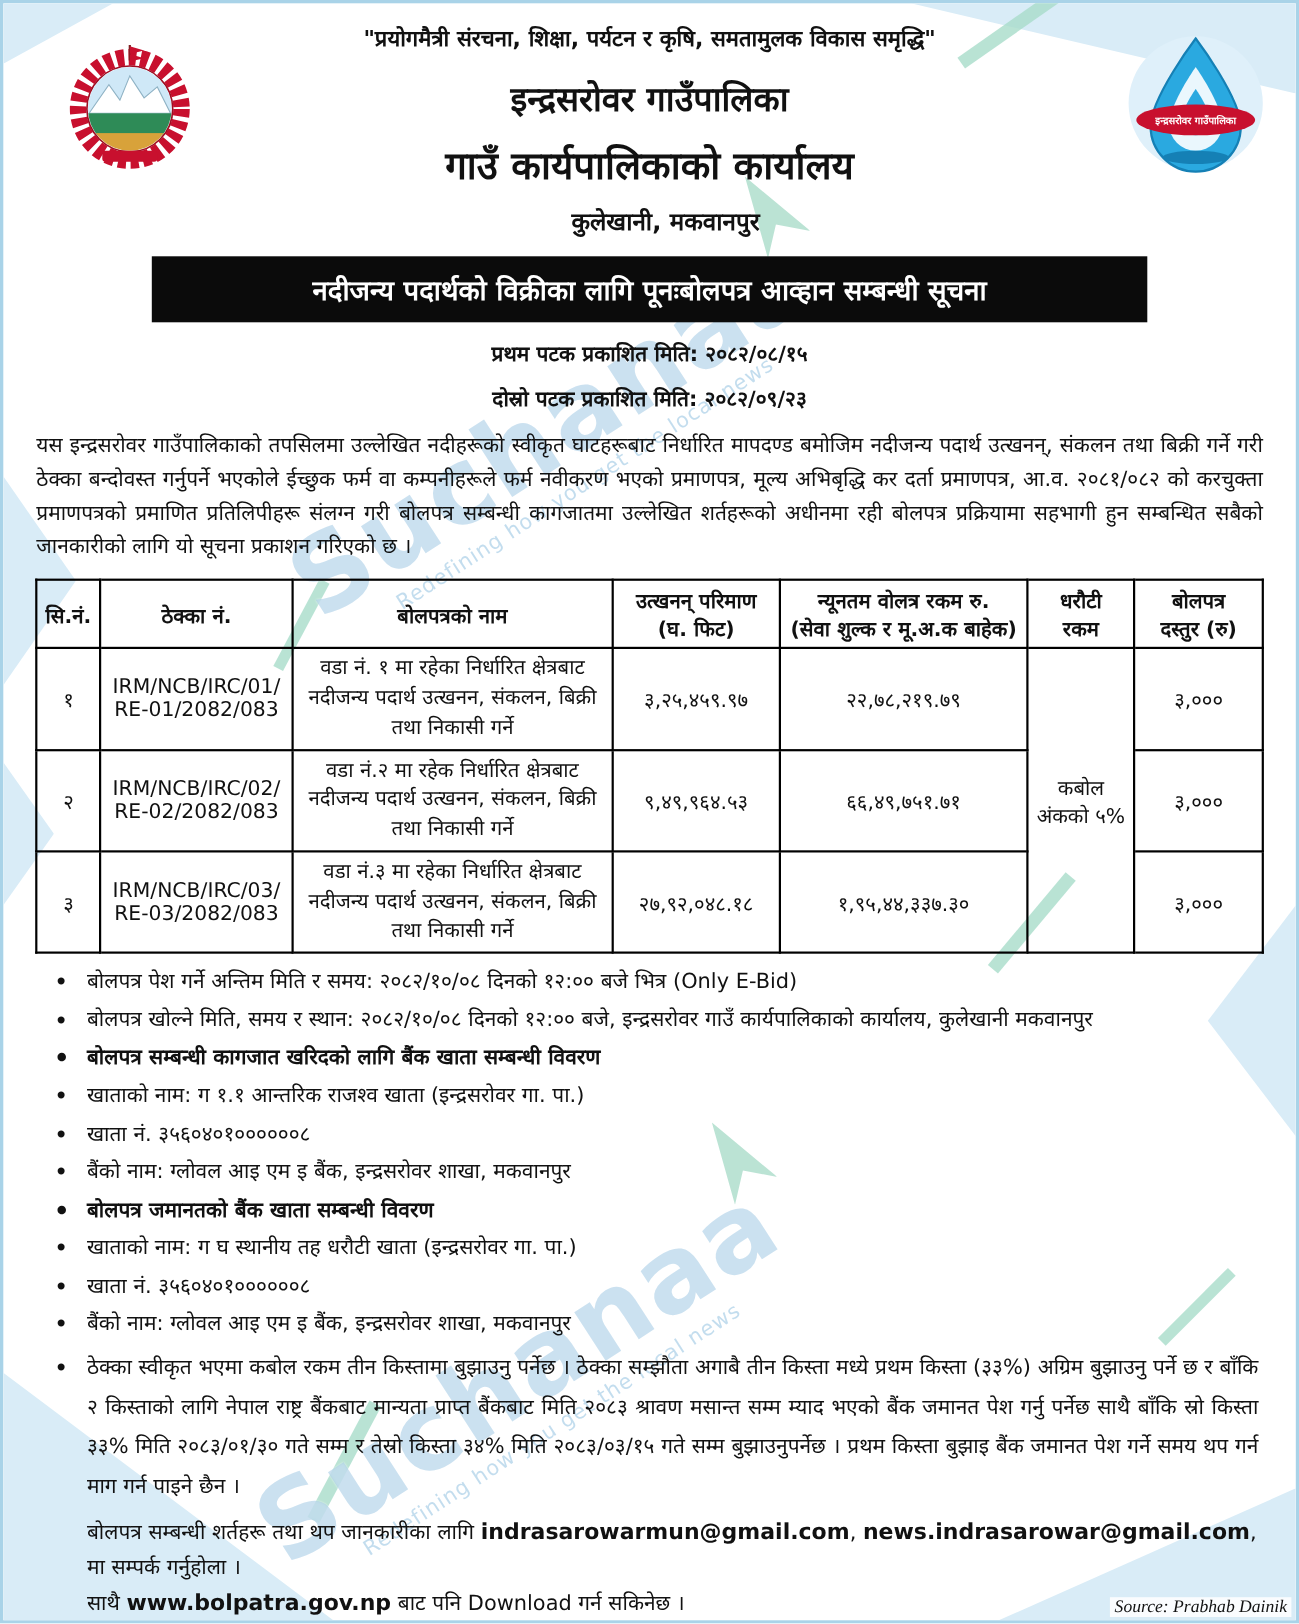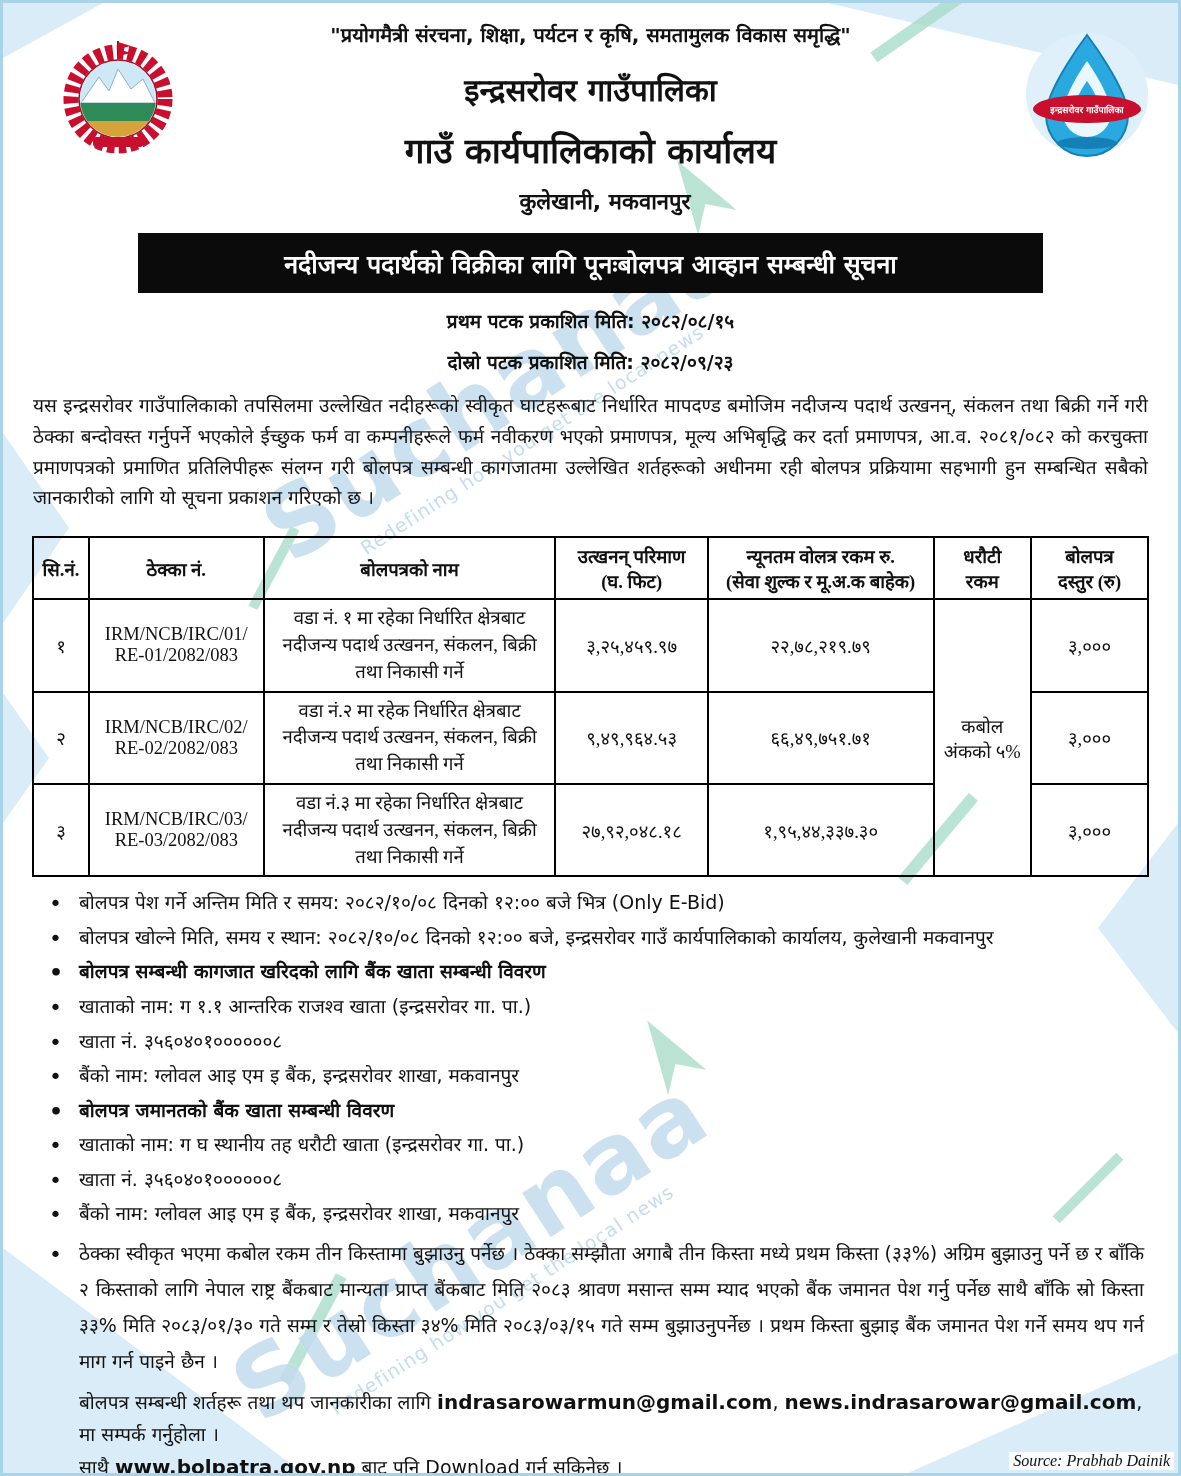--- a/index.html
+++ b/index.html
@@ -48,21 +48,21 @@
   .address { text-align:center; font-weight:bold; font-size:22px; margin-top:12px;padding-left:29px; }
 
   .banner { margin:18px auto 0; width:905px; background:#0b0b0b; color:#fff;
             font-weight:bold; font-size:25px; text-align:center; padding:13px 10px; }
 
   .pubdate { text-align:center; font-weight:bold; font-size:19px; margin-top:15px; }
 
   .intro { margin:15px 30px 0; font-size:19px; line-height:1.62; text-align:justify; }
 
   
-  table.tender { border-collapse:collapse; width:1117px; margin:23px auto 0; background:transparent;font-family:Liberation Serif, serif; }
+  table.tender { border-collapse:collapse; width:1117px; margin:13px auto 0; background:transparent; }
   table.tender th, table.tender td { border:2px solid #000; text-align:center; vertical-align:middle;
             padding:5px 7px; font-size:18.5px; }
   table.tender th { font-weight:bold; }
   .pre { white-space:pre-line; }
   col.c-sn{width:55px;} col.c-no{width:172px;} col.c-name{width:287px;} col.c-qty{width:150px;}
   col.c-min{width:222px;} col.c-dep{width:96px;} col.c-fee{width:115px;}
   td.contract { font-size:19.5px; }
   td.name { line-height:1.45; }
 
   

